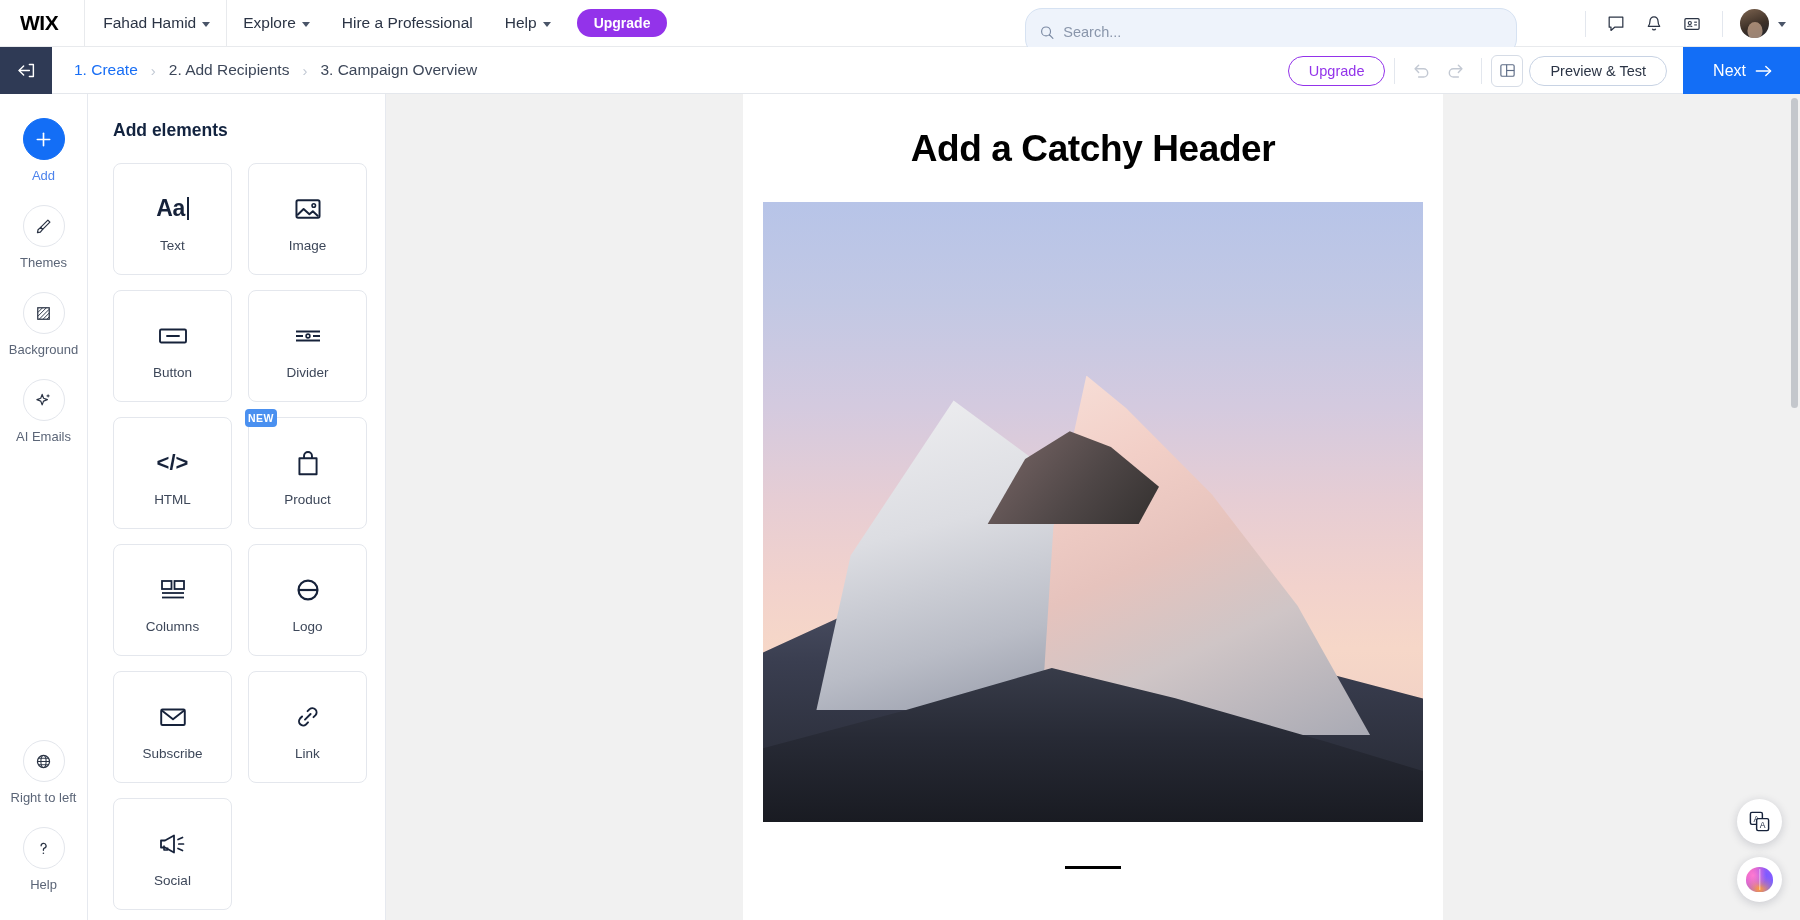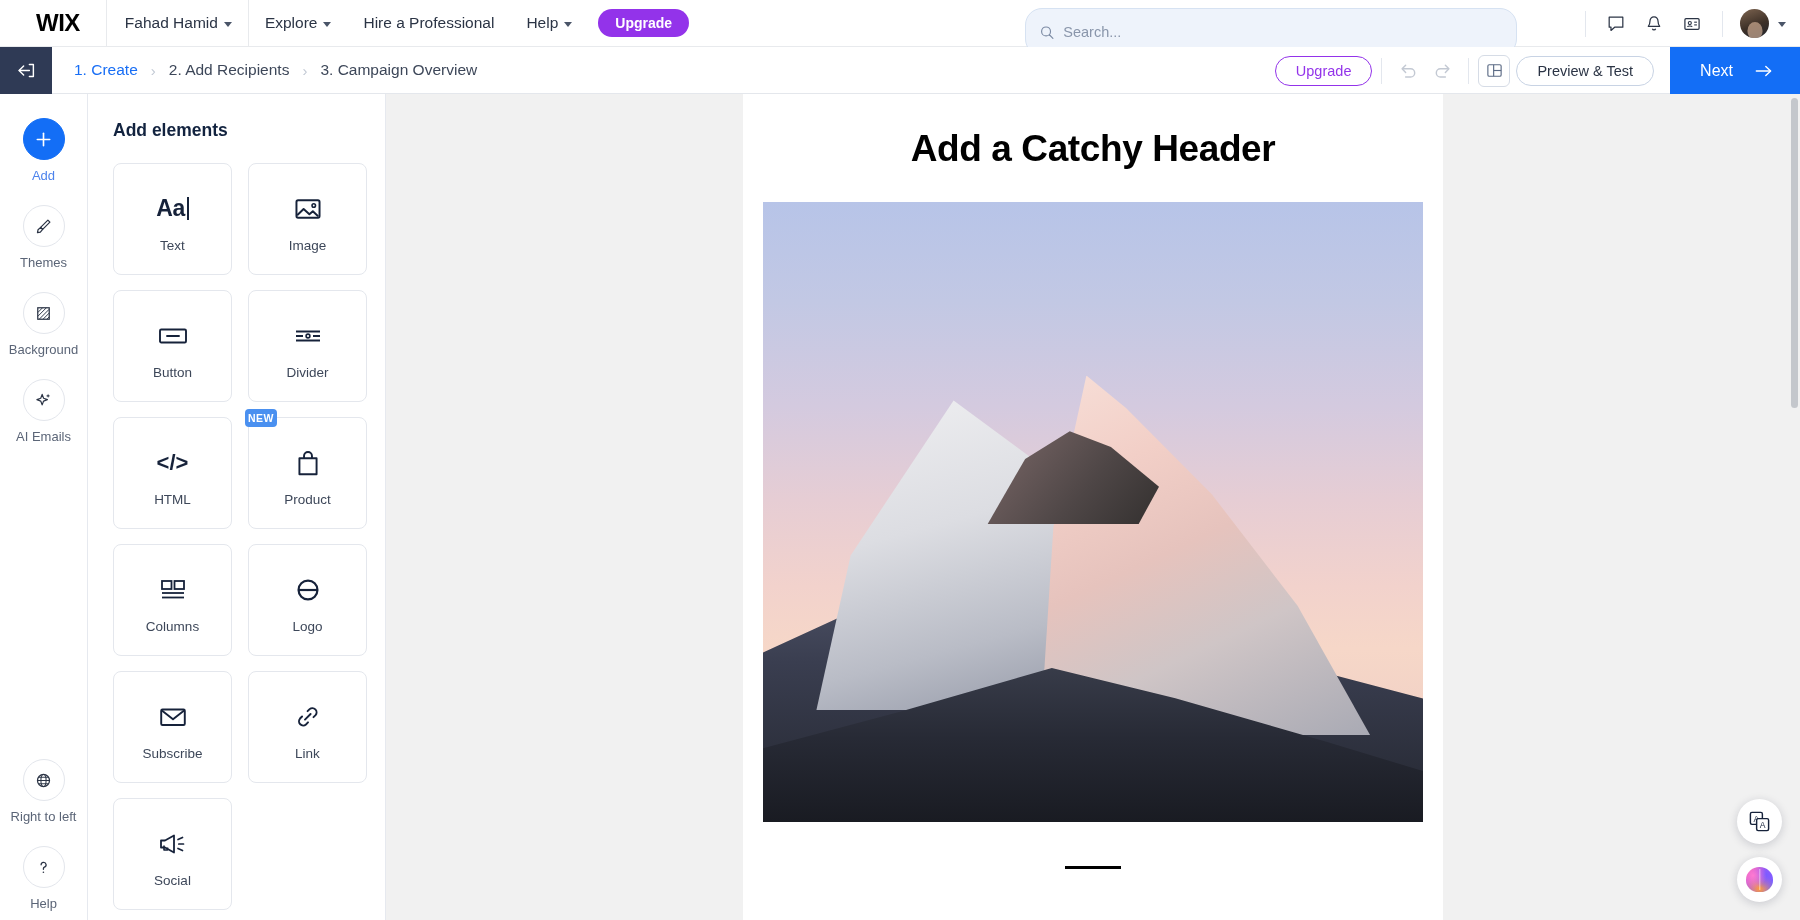--- a/index.html
+++ b/index.html
@@ -11,22 +11,22 @@
 
   
   .topbar {
     height: 47px; width: 100%;
     background: #ffffff;
     border-bottom: 1px solid #e8eaed;
     display: flex; align-items: center;
     position: relative;
   }
   .wix-logo {
-    font-size: 24px; font-weight: 700; letter-spacing: -0.5px;
-    color: #000; margin-left: 36px; margin-right: 26px;
+    font-size: 21px; font-weight: 700; letter-spacing: -0.5px;
+    color: #000; margin-left: 20px; margin-right: 26px;
     font-family: "Liberation Sans", sans-serif;
   }
   .nav-divider { width: 1px; height: 47px; background: #e8eaed; }
   .nav-item {
     display: flex; align-items: center; gap: 6px;
     padding: 0 16px; height: 47px;
     font-size: 15.5px; color: #2b3445; cursor: pointer;
     white-space: nowrap;
   }
   .nav-item.first { padding-left: 18px; }
@@ -109,21 +109,21 @@
     padding: 6px 20px; cursor: pointer; background: #fff;
   }
   .preview-btn {
     border: 1px solid #c8d3e4; color: #2b3445;
     font-size: 14.5px; border-radius: 17px;
     padding: 6px 20px; cursor: pointer; background: #fff;
     margin-left: 6px; white-space: nowrap;
   }
   .next-btn {
     background: #136ef6; color: #fff;
-    height: 47px; display: flex; align-items: center; gap: 21px;
+    height: 47px; display: flex; align-items: center; gap: 8px;
     padding: 0 26px 0 30px; font-size: 16px; font-weight: 500;
     cursor: pointer; margin-left: 16px;
   }
 
   
   .body-area { display: flex; height: 826px; width: 100%; }
 
   
   .rail {
     width: 88px; flex: 0 0 88px; background: #fff;
@@ -142,21 +142,21 @@
   }
   .rail-circle.primary {
     background: #136ef6; border-color: #136ef6;
   }
   .rail-label {
     font-size: 13px; color: #5b6577; margin-top: 8px; text-align: center;
     white-space: nowrap;
   }
   .rail-label.primary { color: #4d83ec; }
   .rail-bottom {
-    position: absolute; bottom: 9px; left: 0; width: 100%;
+    position: absolute; bottom: 28px; left: 0; width: 100%;
     display: flex; flex-direction: column; align-items: flex-end;
   }
 
   
   .panel {
     width: 298px; flex: 0 0 298px; background: #fff;
     border-right: 1px solid #e6e9ef;
     padding: 26px 0 0 0; overflow: hidden;
   }
   .panel-title {

